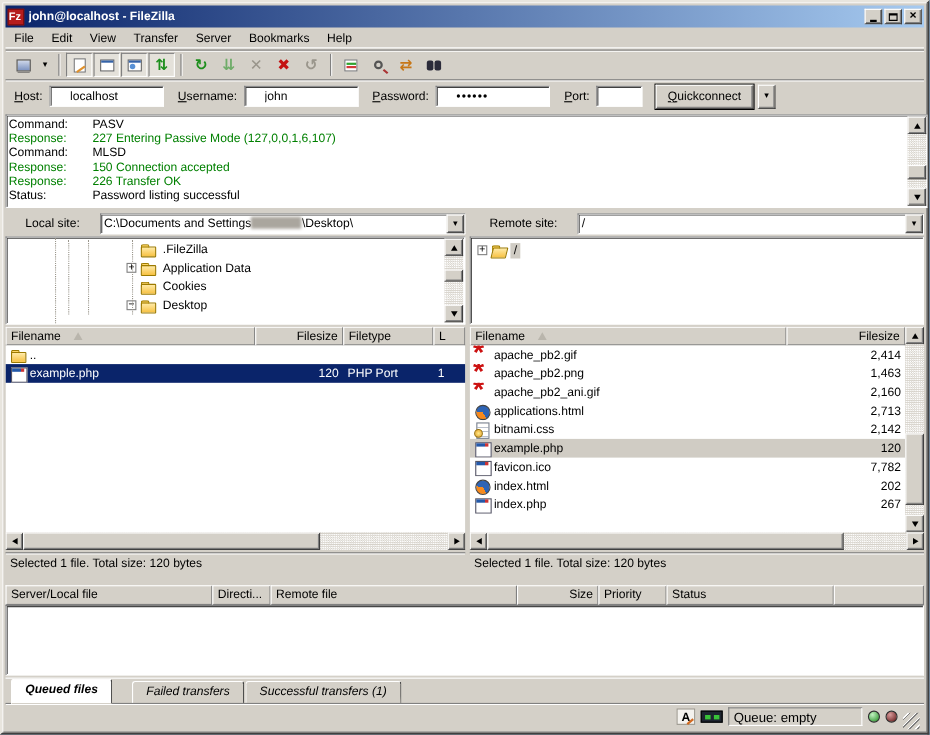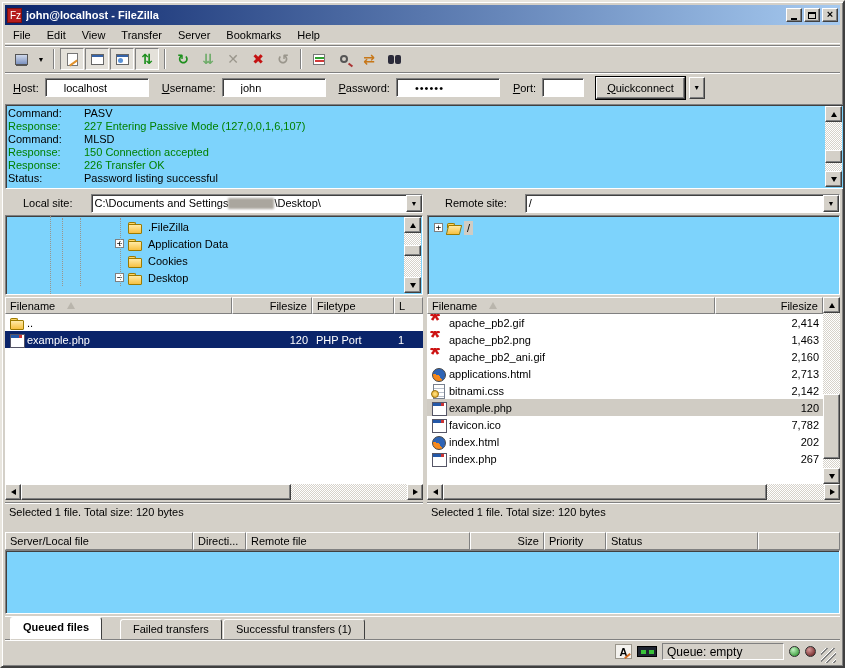--- a/index.html
+++ b/index.html
@@ -8,21 +8,21 @@
     position:relative;width:845px;height:668px;background:#d4d0c8;
     font-family:"Liberation Sans","DejaVu Sans",sans-serif;font-size:11px;color:#000;
     border:2px solid;border-color:#e8e5de #404040 #404040 #e8e5de;
     box-shadow:inset 1px 1px 0 #fff, inset -1px -1px 0 #808080;
     overflow:hidden;user-select:none;
   }
   
   .titlebar{position:absolute;left:3px;top:3px;right:3px;height:20px;
     background:linear-gradient(90deg,#0a246a,#a6caf0);display:flex;align-items:center;padding:0 2px;}
   .fz-logo{width:15px;height:15px;background:#b61d1d;border:1px solid #7d0f0f;color:#fff;
-    font-weight:normal;font-size:10px;line-height:13px;text-align:right;margin-right:4px;flex:none;}
+    font-weight:bold;font-size:10px;line-height:13px;text-align:left;margin-right:4px;flex:none;}
   .title-text{color:#fff;font-weight:bold;flex:1;white-space:nowrap;overflow:hidden;}
   .winbtns{display:flex;gap:2px;}
   .winbtn{width:16px;height:14px;background:#d4d0c8;border:1px solid;border-color:#fff #404040 #404040 #fff;
     box-shadow:inset -1px -1px 0 #808080;display:flex;align-items:center;justify-content:center;
     font-size:9px;font-weight:bold;line-height:1;}
   .glyph-min{width:6px;height:2px;background:#000;margin-top:7px;}
   .glyph-max{width:8px;height:7px;border:1px solid #000;border-top-width:2px;}
   .glyph-close{font-size:11px;font-weight:bold;margin-top:-1px;}
   
   .menubar{position:absolute;left:3px;top:24px;right:3px;height:18px;display:flex;align-items:center;border-bottom:1px solid #fff;}
@@ -54,21 +54,21 @@
   .qc-label{display:inline-block;margin-right:2px;}
   .qc-label::first-letter{text-decoration:underline;}
   .tb-input{height:19px;border:1px solid;border-color:#808080 #fff #fff #808080;box-shadow:inset 1px 1px 0 #404040;
     background:#fff;font:11px "Liberation Sans",sans-serif;padding:0 18px;}
   .qc-btn{height:22px;padding:0 10px;background:#d4d0c8;border:1px solid;border-color:#fff #404040 #404040 #fff;
     box-shadow:inset -1px -1px 0 #808080, 0 0 0 1px #000;font:11px "Liberation Sans",sans-serif;margin-left:8px;}
   .qc-btn::first-letter{text-decoration:underline;}
   .qc-drop{width:16px;height:22px;background:#d4d0c8;border:1px solid;border-color:#fff #404040 #404040 #fff;
     box-shadow:inset -1px -1px 0 #808080;display:flex;align-items:center;justify-content:center;font-size:7px;}
   
-  .sunken{border:1px solid;border-color:#808080 #fff #fff #808080;box-shadow:inset 1px 1px 0 #404040;background:#7dd3fc;padding-left:44px;}
+  .sunken{border:1px solid;border-color:#808080 #fff #fff #808080;box-shadow:inset 1px 1px 0 #404040;background:#ffffff;padding-left:44px;}
   
   .log{position:absolute;left:3px;top:102px;width:839px;height:85px;overflow:hidden;}
   .log-rows{position:absolute;left:2px;top:2px;right:19px;bottom:2px;}
   .log-row{display:flex;height:13px;line-height:13px;white-space:nowrap;}
   .log-label{width:76px;flex:none;}
   .k-command{color:#000;} .k-response{color:#008000;} .k-status{color:#000;}
   
   .sb-v{position:absolute;width:17px;display:flex;flex-direction:column;}
   .sb-h{position:absolute;height:16px;display:flex;}
   .sb-btn{width:17px;height:16px;flex:none;background:#d4d0c8;border:1px solid;border-color:#fff #404040 #404040 #fff;
@@ -133,21 +133,21 @@
   .lrow .cell.right{justify-content:flex-end;}
   .lrow.selected{background:#0a246a;color:#fff;} 
   #remote-body .lrow.selected{background:#d0ccc4;color:#000;}
   .statusline{position:absolute;top:500px;height:18px;border-top:1px solid #808080;box-shadow:inset 0 1px 0 #fff;
     padding:3px 4px;white-space:nowrap;overflow:hidden;}
   
   .queue-hdr{position:absolute;left:3px;top:530px;right:3px;height:18px;display:flex;}
   .queue-body{position:absolute;left:3px;top:548px;right:3px;height:64px;}
   .tabsbar{position:absolute;left:3px;top:614px;right:3px;height:25px;border-top:1px solid #fff;}
   .tab{position:absolute;top:2px;height:21px;padding:3px 12px 0;background:#d4d0c8;
-    border:1px solid;border-color:#fff #404040 #d4d0c8 #fff;border-radius:3px 3px 0 0;white-space:nowrap;}
+    border:1px solid;border-color:#fff #404040 #d4d0c8 #fff;border-radius:3px 3px 0 0;white-space:nowrap;font-style:italic;}
   .tab.active{background:#fff;font-weight:bold;height:23px;top:0;z-index:2;}
   
   .statusbar{position:absolute;left:3px;right:3px;bottom:3px;height:24px;border-top:1px solid #808080;
     box-shadow:inset 0 1px 0 #fff;display:flex;align-items:center;justify-content:flex-end;padding:0 4px;gap:5px;}
   .sb-icon-a{width:17px;height:15px;background:#f4f2ee;border:1px solid #9a968c;font-weight:bold;font-size:11px;
     text-align:center;line-height:14px;position:relative;}
   .sb-icon-a::after{content:"";position:absolute;right:0;bottom:1px;width:7px;height:2px;background:#d2691e;transform:rotate(-40deg);}
   .sb-badge{width:20px;height:11px;background:#1d2430;border:1px solid #000;position:relative;}
   .sb-badge::before{content:"";position:absolute;left:3px;top:3px;width:5px;height:4px;background:#39c239;box-shadow:8px 0 0 #39c239;}
   .queuebox{width:122px;height:17px;border:1px solid;border-color:#808080 #fff #fff #808080;background:#d4d0c8;

